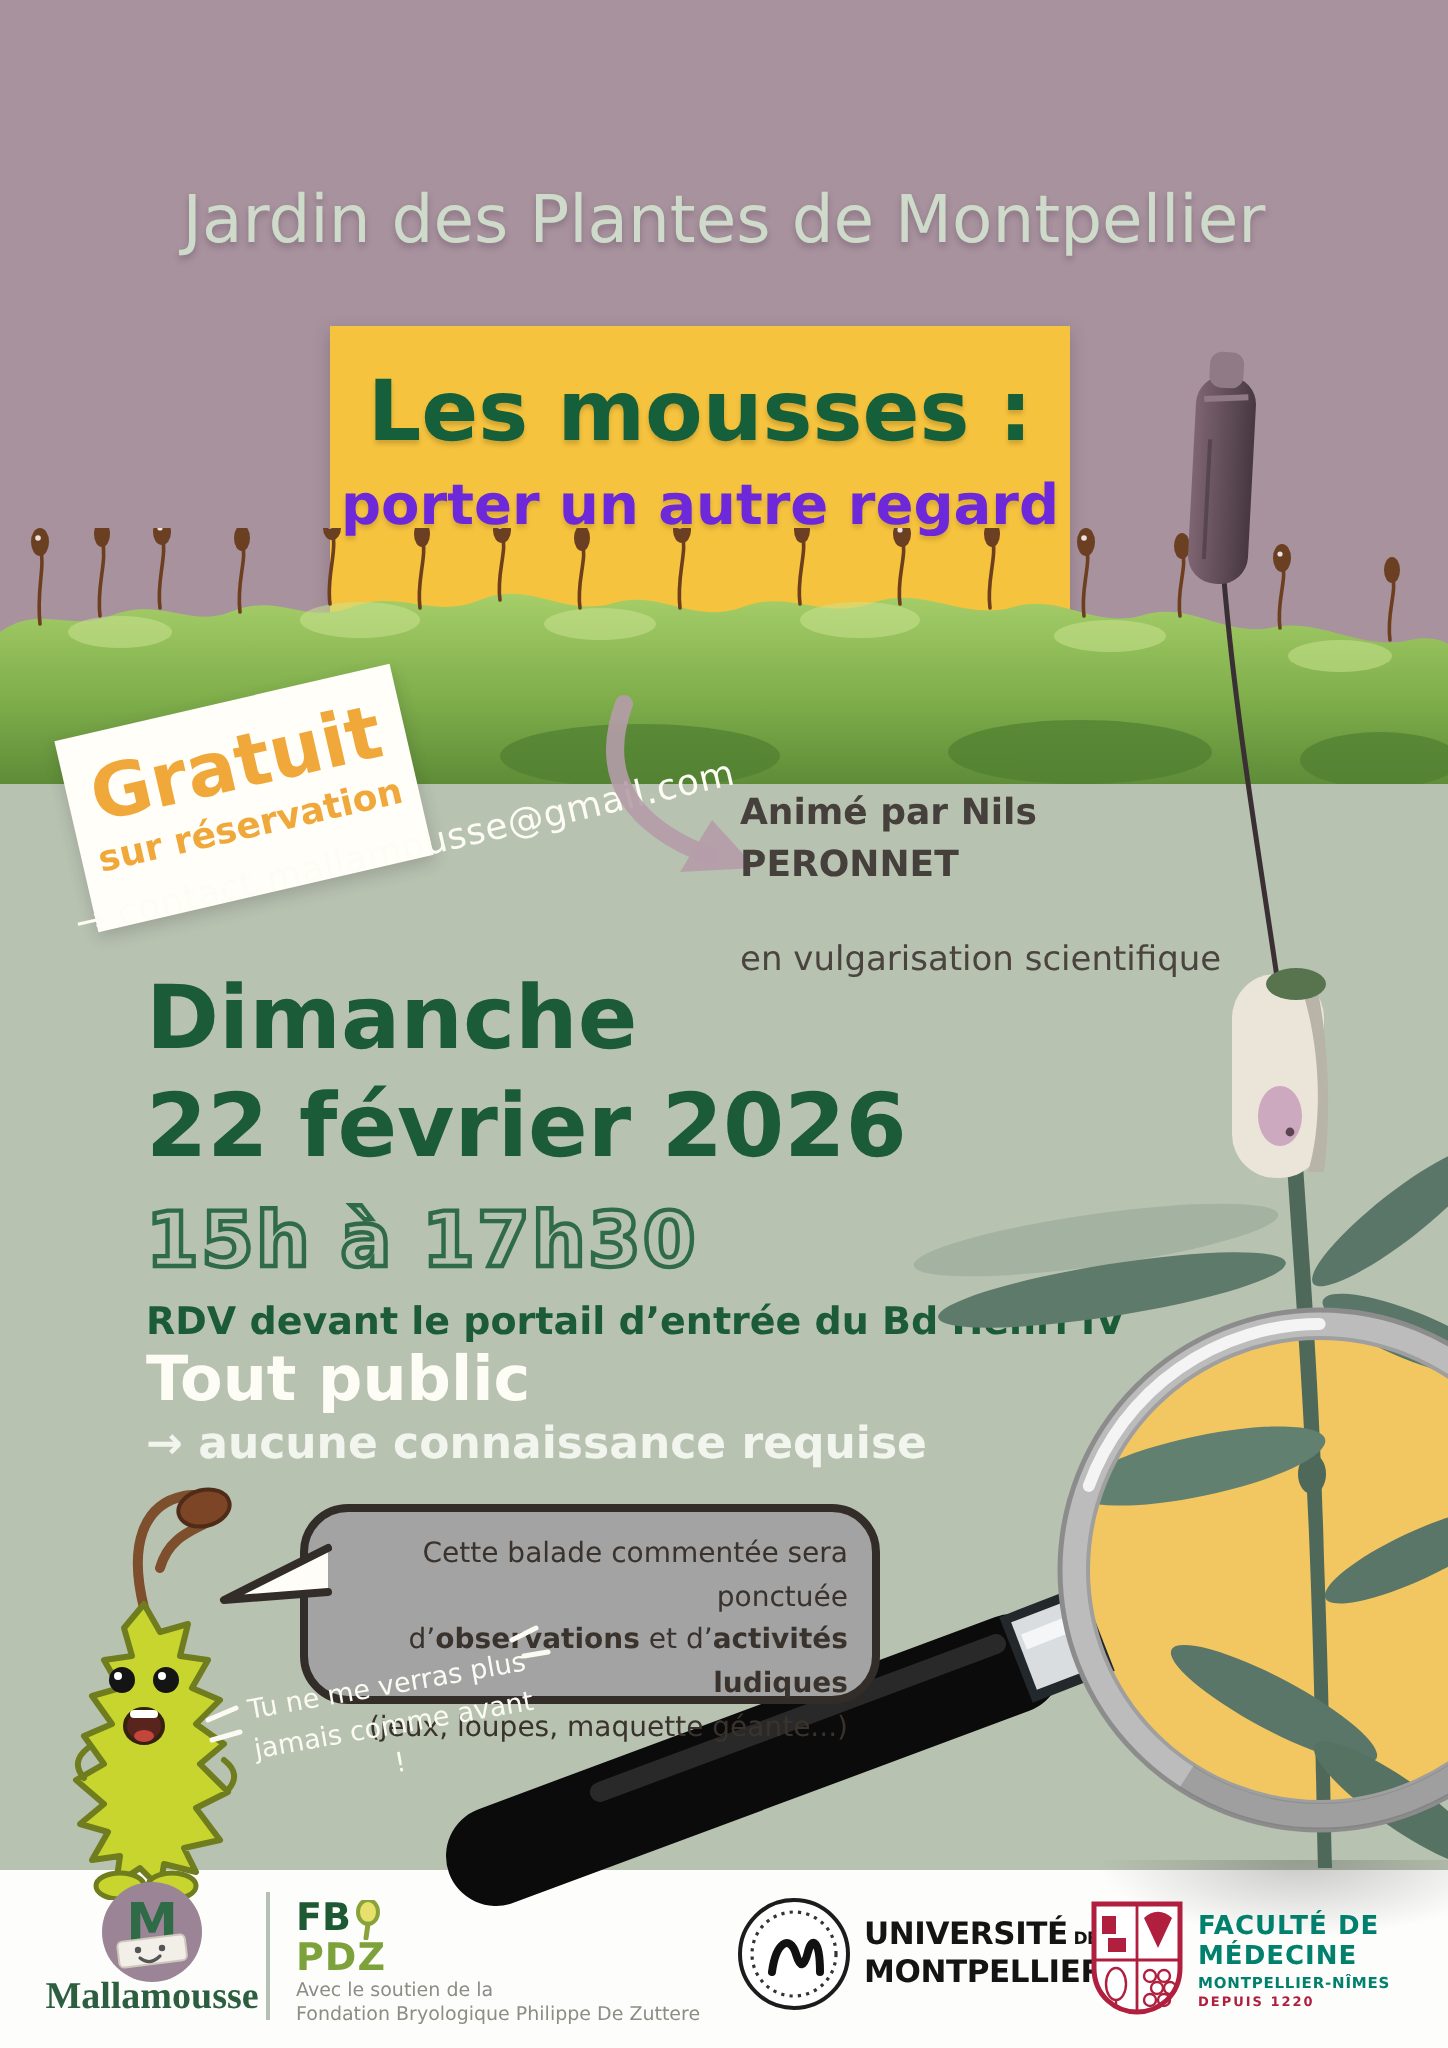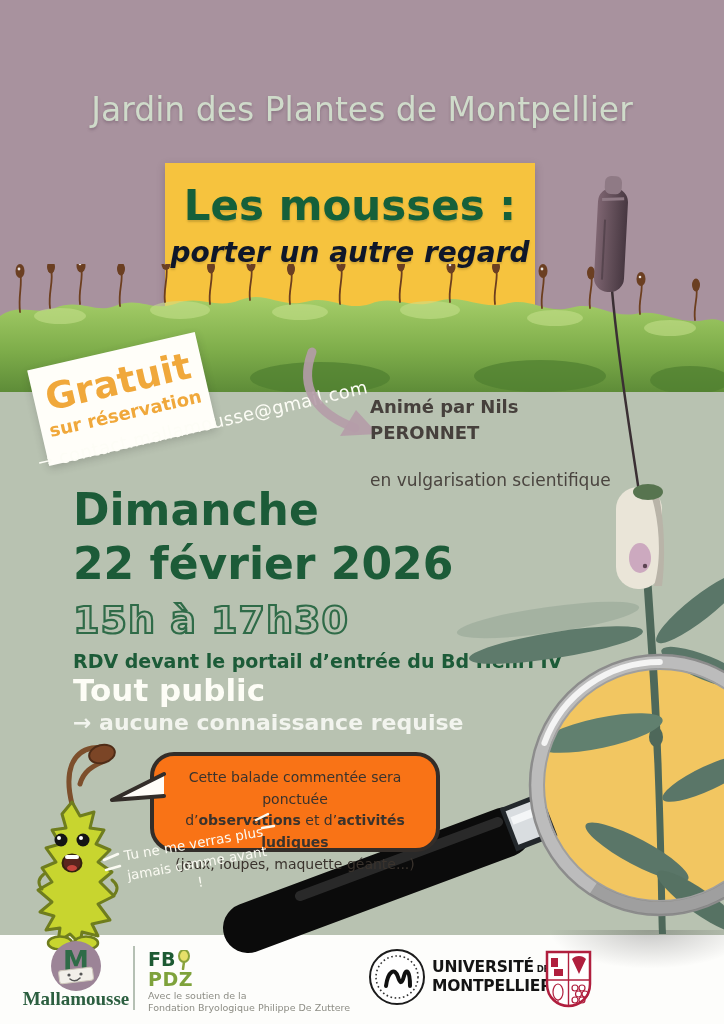--- a/index.html
+++ b/index.html
@@ -11,22 +11,22 @@
   .kicker{left:0;top:52px;width:724px;text-align:center;z-index:2;
           color:#f2c12e;font-size:27px;font-weight:800;letter-spacing:15px;
           text-shadow:0 2px 3px rgba(70,45,65,.35);}
   .subtitle{left:0;top:90px;width:724px;text-align:center;z-index:2;
             color:#cfdbca;font-size:33px;font-weight:500;
             text-shadow:0 2px 3px rgba(70,45,65,.3);}
   .banner{left:165px;top:163px;width:370px;height:162px;background:#f6c33e;z-index:2;
           text-align:center;box-shadow:0 3px 8px rgba(60,40,60,.25);}
   .banner-line1{margin-top:18px;color:#15603a;font-size:42px;font-weight:800;
                 text-shadow:0 2px 2px rgba(90,70,20,.25);}
-  .banner-line2{margin-top:6px;color:#0f172a;font-size:28px;font-weight:700;
-                text-shadow:0 2px 2px rgba(90,70,20,.2);font-style:italic;}
+  .banner-line2{margin-top:6px;color:#6d28d9;font-size:28px;font-weight:700;
+                text-shadow:0 2px 2px rgba(90,70,20,.2);}
   
   .moss{left:0;top:264px;width:724px;height:128px;z-index:3;}
   
   .free-card{left:36px;top:350px;width:172px;height:98px;background:#fffef9;z-index:4;
              transform:rotate(-13deg);text-align:center;box-shadow:0 3px 8px rgba(40,40,40,.2);}
   .free-label{margin-top:10px;color:#f0a83b;font-size:37px;font-weight:800;}
   .free-sub{margin-top:0;color:#f0a83b;font-size:18px;font-weight:800;}
   .free-email{left:38px;top:452px;width:270px;z-index:4;transform:rotate(-13deg);
               transform-origin:left center;color:#fdfdf6;font-size:18px;font-weight:500;
               letter-spacing:.4px;white-space:nowrap;}
@@ -38,22 +38,22 @@
   .ev-day{left:73px;top:484px;color:#1c5b38;font-size:44px;font-weight:800;z-index:4;}
   .ev-date{left:73px;top:538px;color:#1c5b38;font-size:44px;font-weight:800;z-index:4;}
   .ev-time{left:73px;top:598px;font-size:38px;font-weight:800;letter-spacing:1px;z-index:4;
            color:transparent;-webkit-text-stroke:2.2px #2f6b48;}
   .ev-meet{left:73px;top:650px;color:#1c5b38;font-size:19px;font-weight:700;z-index:4;}
   .ev-aud{left:73px;top:672px;color:#fdfdf6;font-size:31px;font-weight:800;z-index:4;}
   .ev-note{left:73px;top:710px;color:#f2f4ee;font-size:22px;font-weight:700;z-index:4;}
   
   .plant-svg{left:0;top:0;width:724px;height:1024px;z-index:6;pointer-events:none;}
   
-  .bubble{left:150px;top:752px;width:258px;height:70px;background:#f97316;z-index:7;
-          border:4px solid #332d29;border-radius:24px;text-align:center;
+  .bubble{left:150px;top:752px;width:258px;height:70px;background:#a3a3a3;z-index:7;
+          border:4px solid #332d29;border-radius:24px;text-align:right;
           padding:11px 12px;color:#3a332d;font-size:14px;line-height:1.55;}
   .bubble b{font-weight:700;}
   .bubble-tail{left:106px;top:766px;width:60px;height:45px;z-index:8;}
   .mascot-svg{left:20px;top:736px;width:118px;height:214px;z-index:7;}
   .mascot-note{left:122px;top:834px;width:150px;z-index:7;transform:rotate(-10deg);
                color:#fbfbf3;font-size:13.5px;text-align:center;line-height:1.45;}
   .note-marks{left:96px;top:812px;width:180px;height:80px;z-index:7;}
   
   .footer-bg{left:0;top:935px;width:724px;height:89px;background:#fdfdfb;z-index:5;}
   .footer-shadow{left:540px;top:930px;width:184px;height:42px;z-index:5;
@@ -336,14 +336,20 @@
       <circle cx="30" cy="38" r="3"></circle>
         <circle cx="37" cy="38" r="3"></circle>
         <circle cx="33.5" cy="44" r="3"></circle>
       <circle cx="40" cy="44" r="3"></circle>
         <circle cx="30" cy="50" r="3"></circle>
         <circle cx="37" cy="50" r="3"></circle>
       <ellipse cx="13" cy="42" rx="5" ry="8"></ellipse>
         <line x1="13" y1="50" x2="13" y2="54"></line>
     </g>
   </svg>
+  <div class="abs fdm-text">
+    <div class="fdm-l1">FACULTÉ DE</div>
+    <div class="fdm-l2">MÉDECINE</div>
+    <div class="fdm-l3">MONTPELLIER-NÎMES</div>
+    <div class="fdm-l4">DEPUIS 1220</div>
+  </div>
 
 </div>
 
 </body></html>

